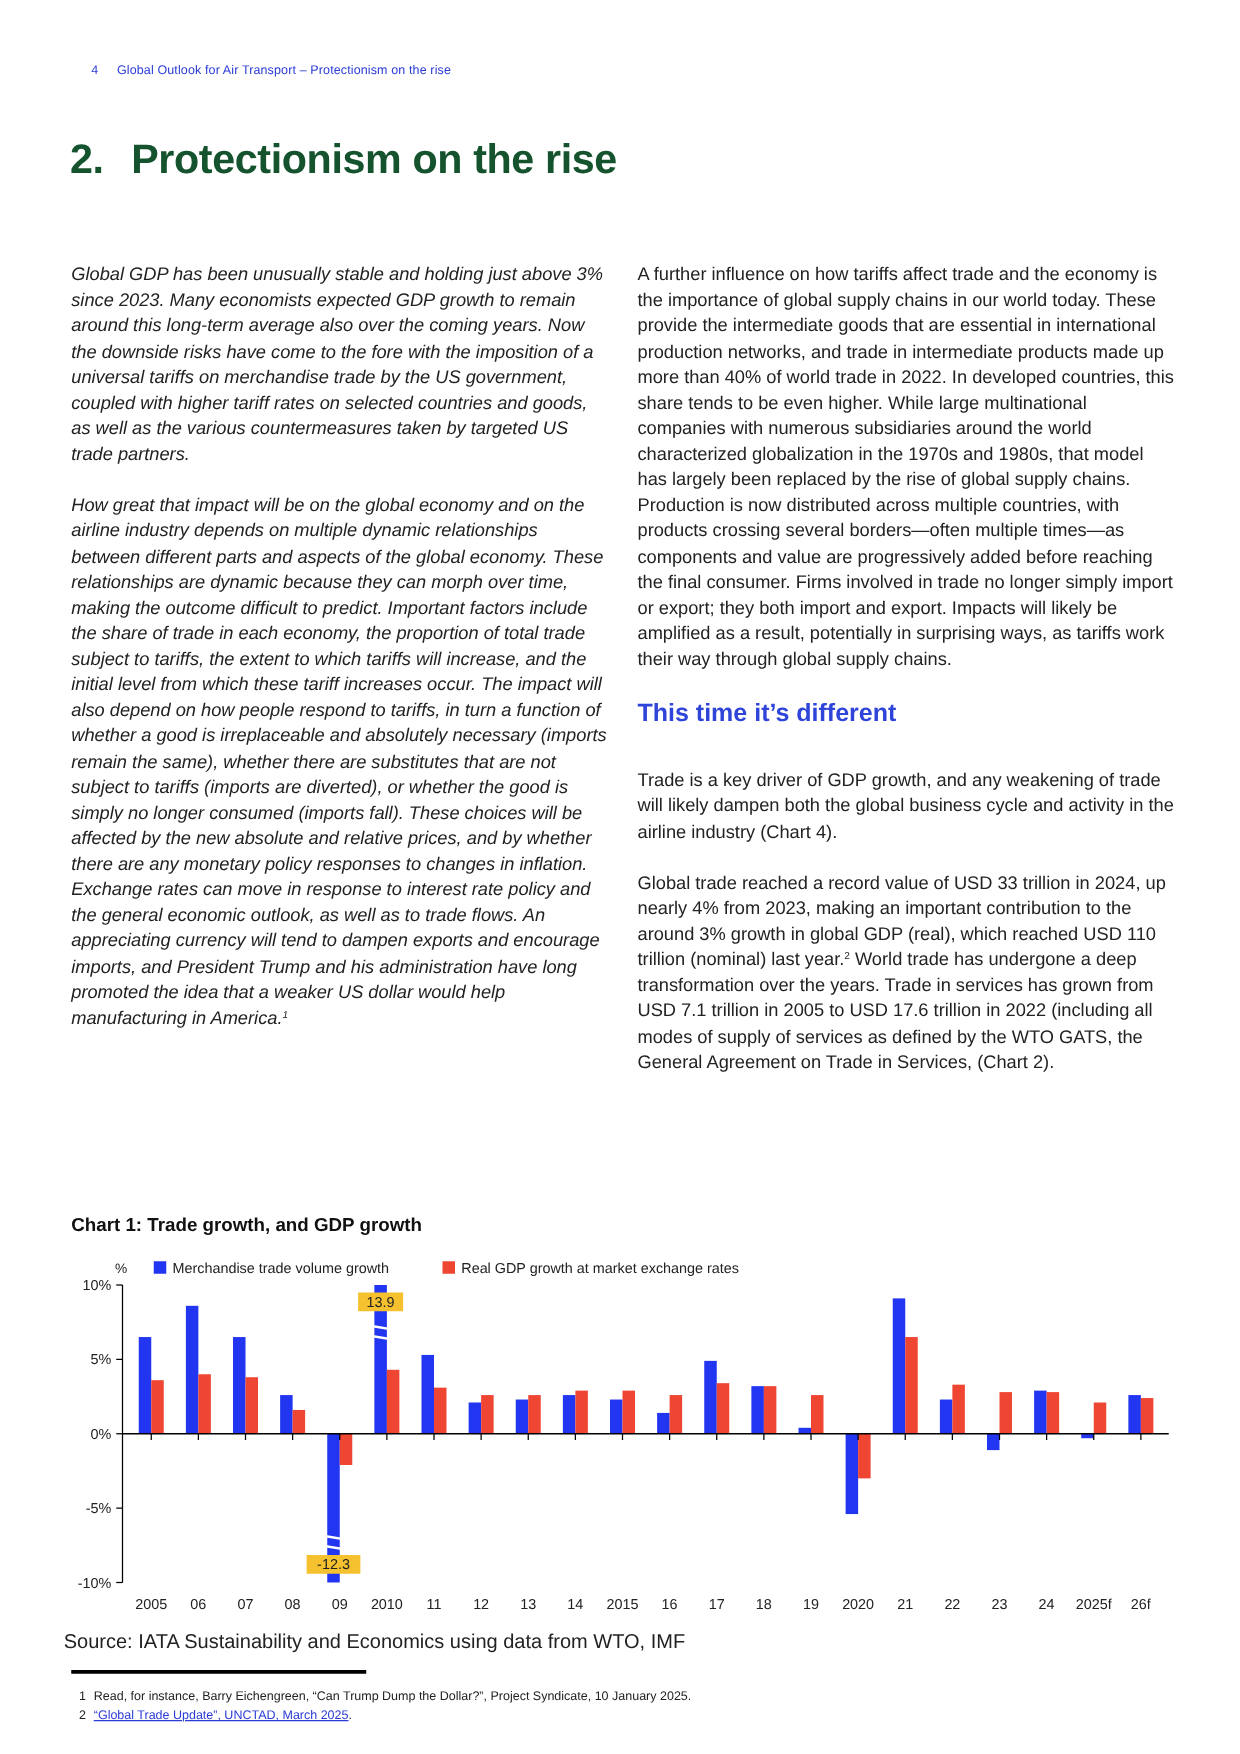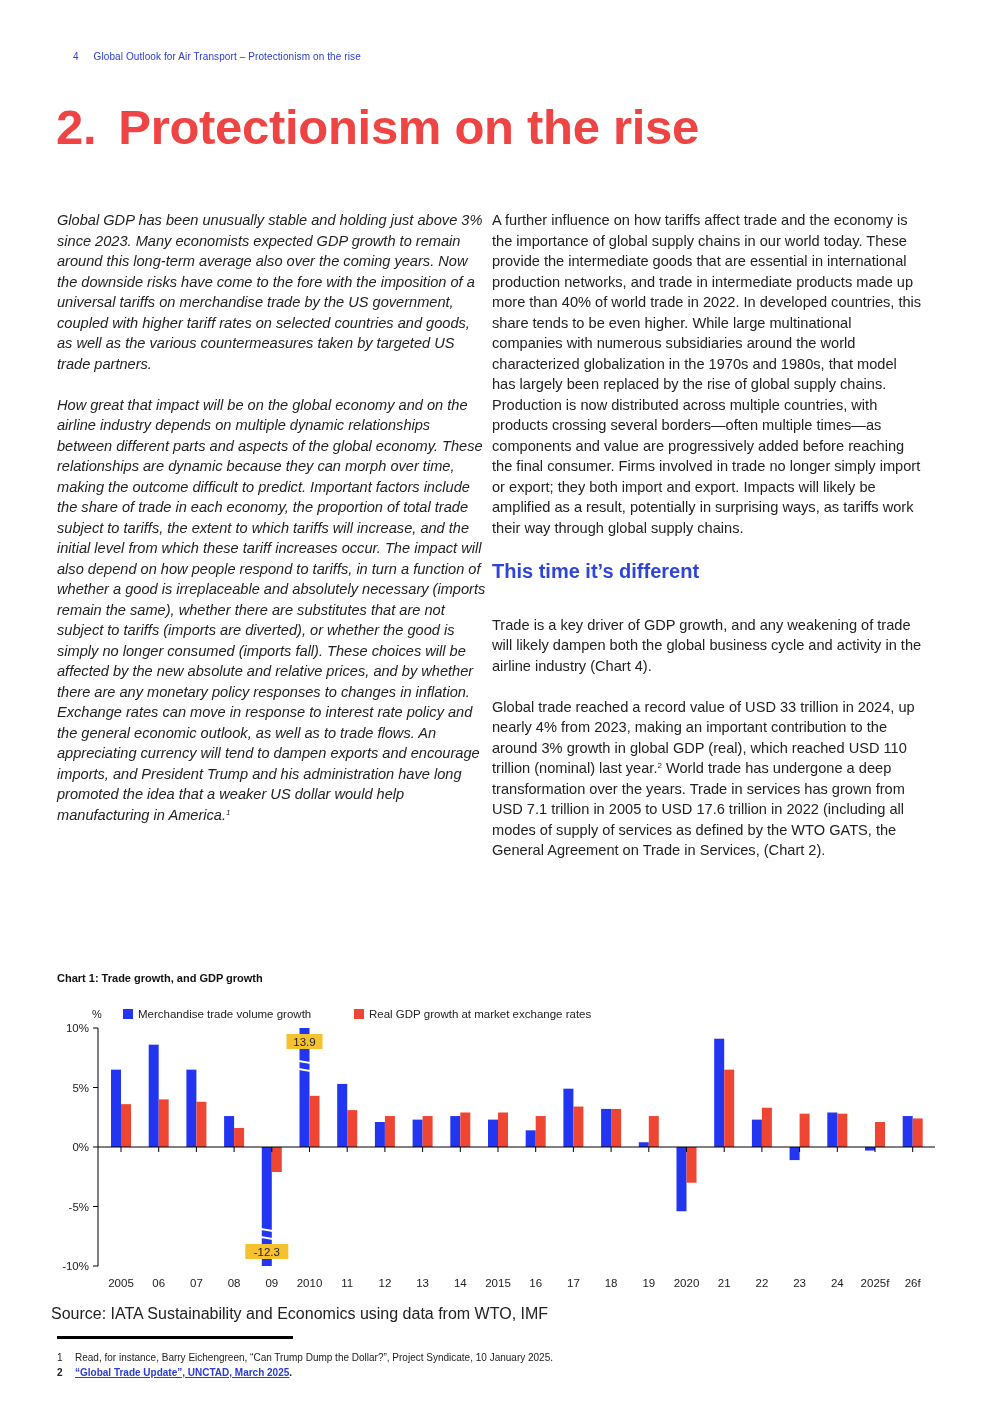--- a/index.html
+++ b/index.html
@@ -1,31 +1,31 @@
 <!DOCTYPE html>
 <html><head>
 <meta charset="utf-8">
 <style>
   html, body { margin: 0; padding: 0; background: #ffffff; }
   body { width: 992px; height: 1403px; position: relative; overflow: hidden; font-family: "Liberation Sans", sans-serif; color: #1a1a1a; }
   .running-head { position: absolute; left: 57px; top: 51px; font-size: 10px; color: #2a3bd6; letter-spacing: 0.1px; margin-left: 16px; }
   .running-head .pg { margin-right: 12px; }
-  .title { position: absolute; left: 56px; top: 98px; margin: 0; font-size: 49px; font-weight: bold; color: #ef4444; letter-spacing: -0.3px; line-height: 58px; }
+  .title { position: absolute; left: 56px; top: 98px; margin: 0; font-size: 33px; font-weight: bold; color: #14532d; letter-spacing: -0.3px; line-height: 58px; }
   .title .num { margin-right: 22px; }
   .col { position: absolute; top: 210px; width: 430px; font-size: 14.6px; line-height: 20.5px; color: #222; }
   .col p { margin: 0 0 20.5px 0; }
   .col-left { left: 57px; font-style: italic; }
-  .col-right { left: 492px; }
+  .col-right { left: 510px; }
   .subhead { font-size: 20px; color: #2f44d8; margin: 0 0 32px 0; line-height: 24px; }
   sup { font-size: 8px; line-height: 0; vertical-align: 5px; }
-  .chart-title { position: absolute; left: 57px; top: 972px; font-size: 11px; font-weight: bold; color: #111; }
+  .chart-title { position: absolute; left: 57px; top: 972px; font-size: 15px; font-weight: bold; color: #111; }
   #chart { position: absolute; left: 0; top: 1000px; }
   .src { position: absolute; left: 51px; top: 1305px; font-size: 16px; color: #222; }
   .fn-rule { position: absolute; left: 57px; top: 1336px; width: 236px; height: 3px; background: #000; }
-  .fn { position: absolute; left: 57px; font-size: 10px; color: #222; }
+  .fn { position: absolute; left: 57px; font-size: 10px; color: #222; text-align: center; }
   .fn .n { display: inline-block; width: 18px; }
   .fn a { color: #2a3bd6; text-decoration: underline; }
 </style>
 </head>
 <body>
 
 <div class="running-head">
   <span class="pg">4</span>
   <span>Global Outlook for Air Transport – Protectionism on the rise</span>
 </div>
@@ -173,15 +173,15 @@
       <text x="304.5" y="45.5" text-anchor="middle" font-size="11.5" fill="#222" font-family="Liberation Sans, sans-serif">13.9</text>
     </g>
 </svg>
 
 <div class="src">Source: IATA Sustainability and Economics using data from WTO, IMF</div>
 
 <div class="fn-rule"></div>
 <div class="fn" style="top:1352px;">
   <span class="n">1</span><span>Read, for instance, Barry Eichengreen, “Can Trump Dump the Dollar?”, Project Syndicate, 10 January 2025.</span>
 </div>
-<div class="fn" style="top:1367px;font-weight:bold;">
+<div class="fn" style="top:1367px;">
   <span class="n">2</span><a>“Global Trade Update”, UNCTAD, March 2025</a><span>.</span>
 </div>
 
 </body></html>

